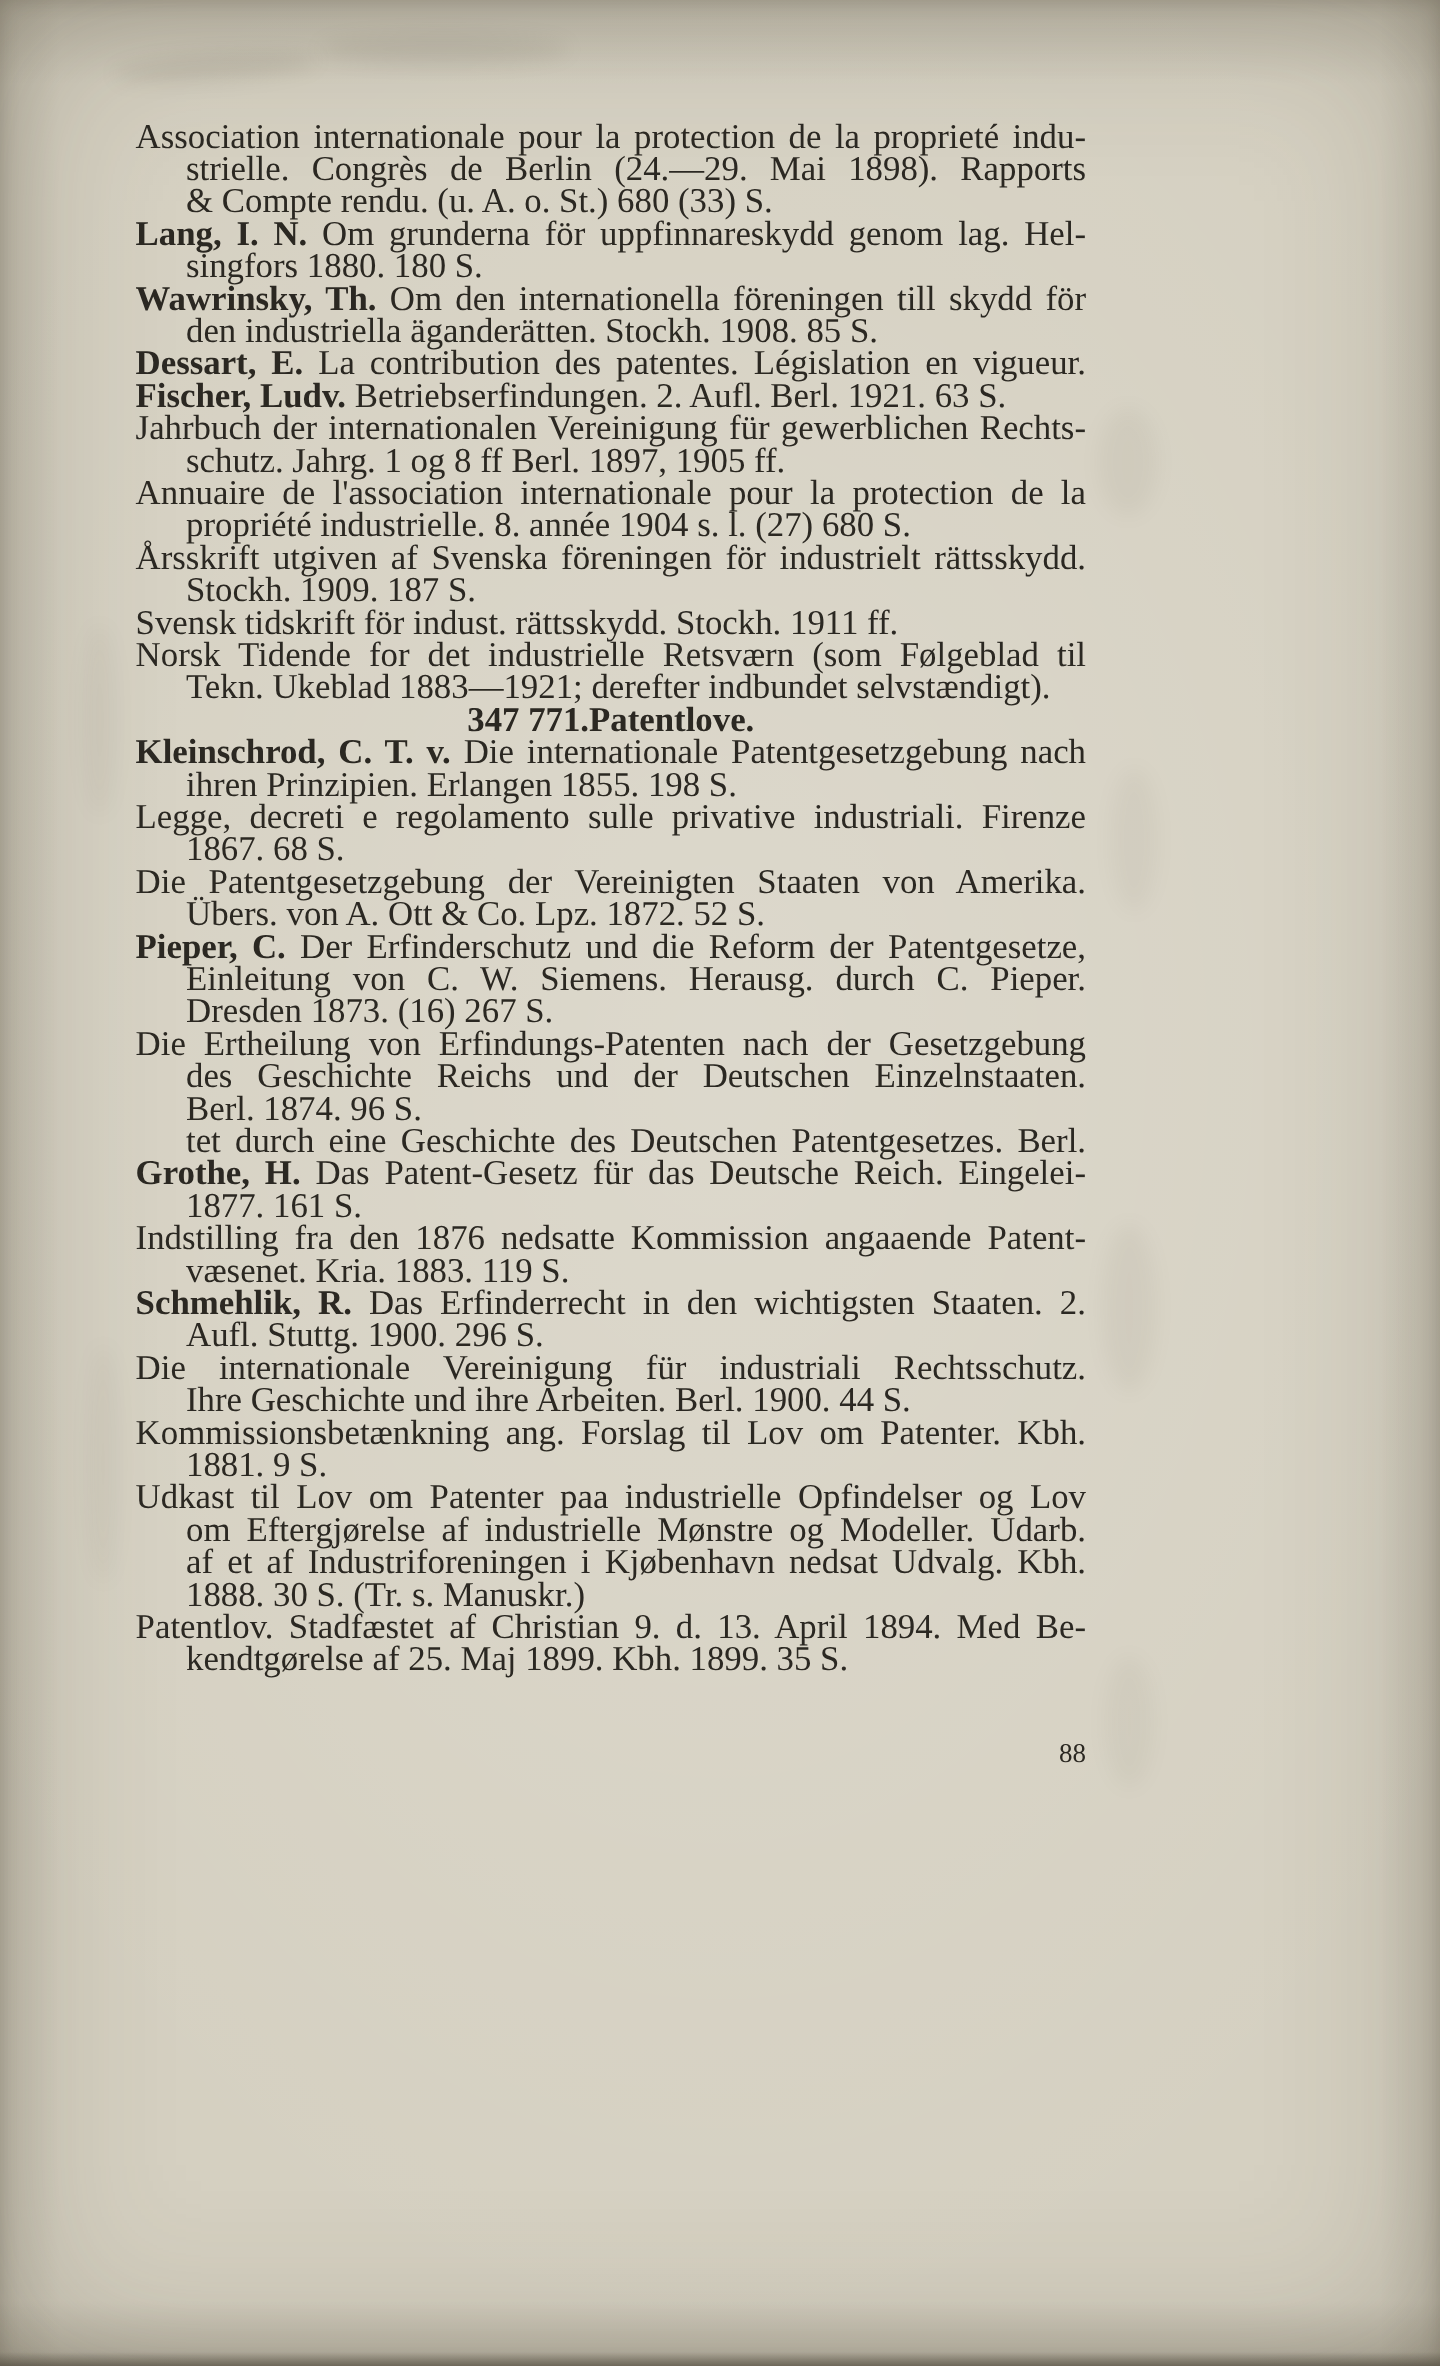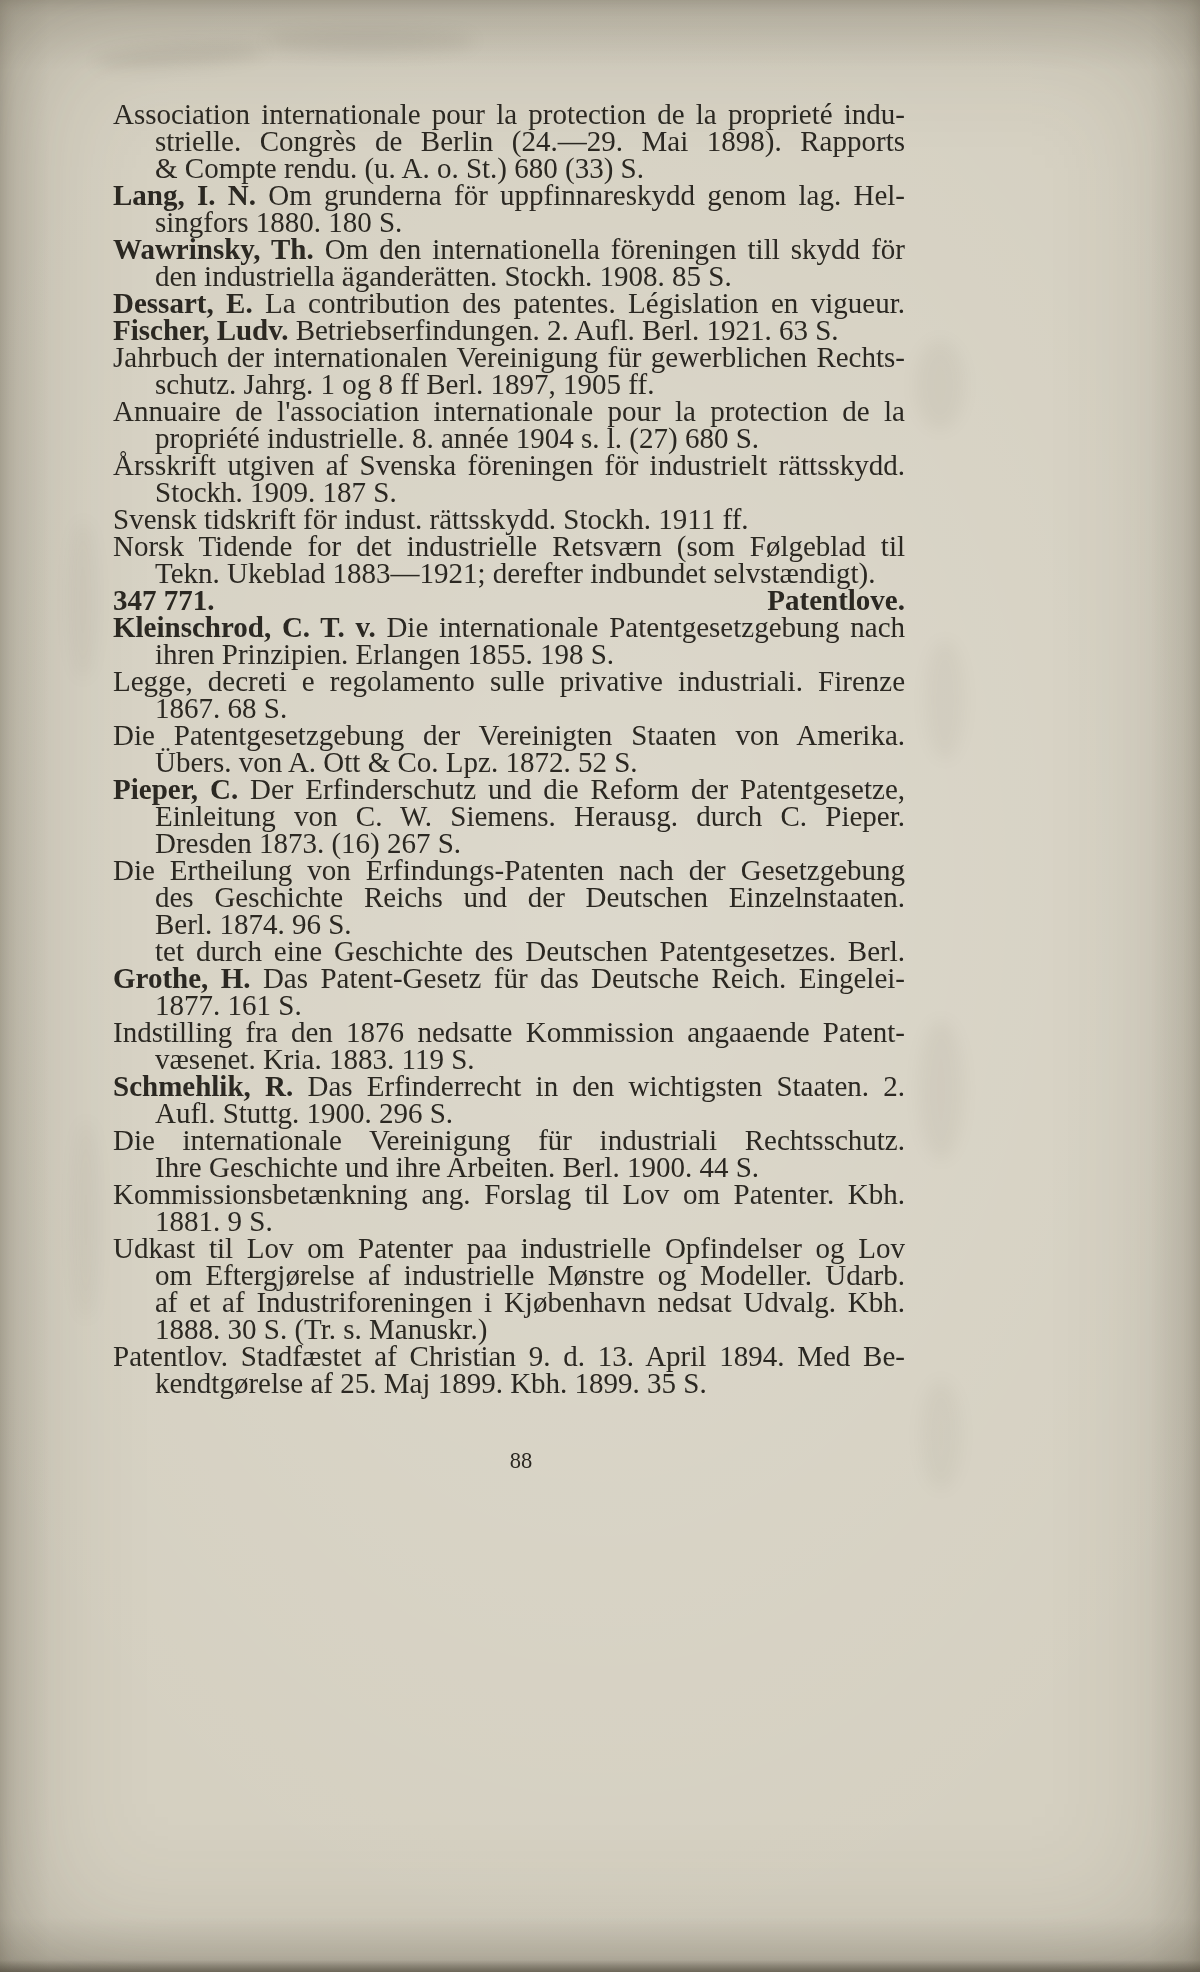--- a/index.html
+++ b/index.html
@@ -61,29 +61,29 @@
     padding-left:42px;
   }
   .line.final{
     text-align-last:left;
   }
   .lead{
     font-weight:bold;
   }
   .heading-row{
     display:flex;
-    justify-content:space-between;
+    justify-content:center;
     font-weight:bold;
   }
   .pagenum{
     position:absolute;
-    left:125px;
+    left:113px;
     top:1448px;
     width:792px;
-    text-align:center;
+    text-align:right;
     font-size:22.5px;
     color:var(--ink);
   }
 </style>
 </head>
 <body>
 
 <div class="page">
 
   <div class="artifact" style="left:95px;top:45px;width:170px;height:22px;opacity:0.12;transform:rotate(-4deg);"></div>

